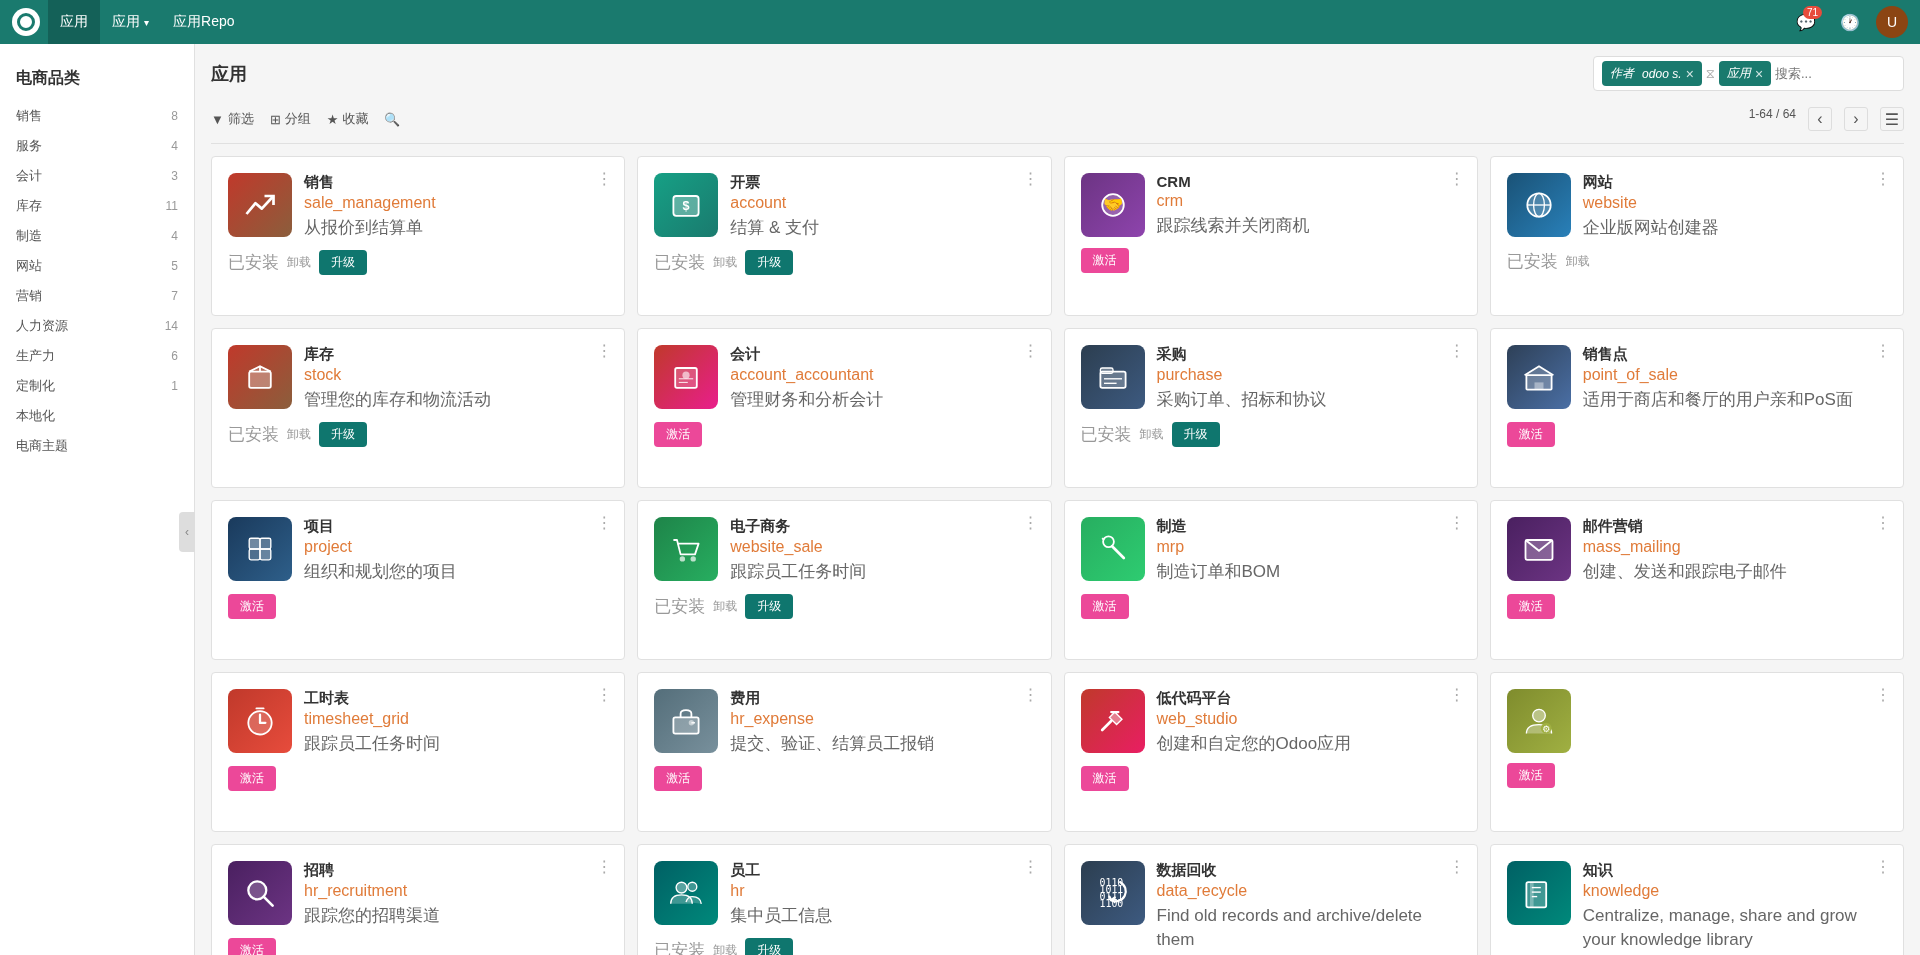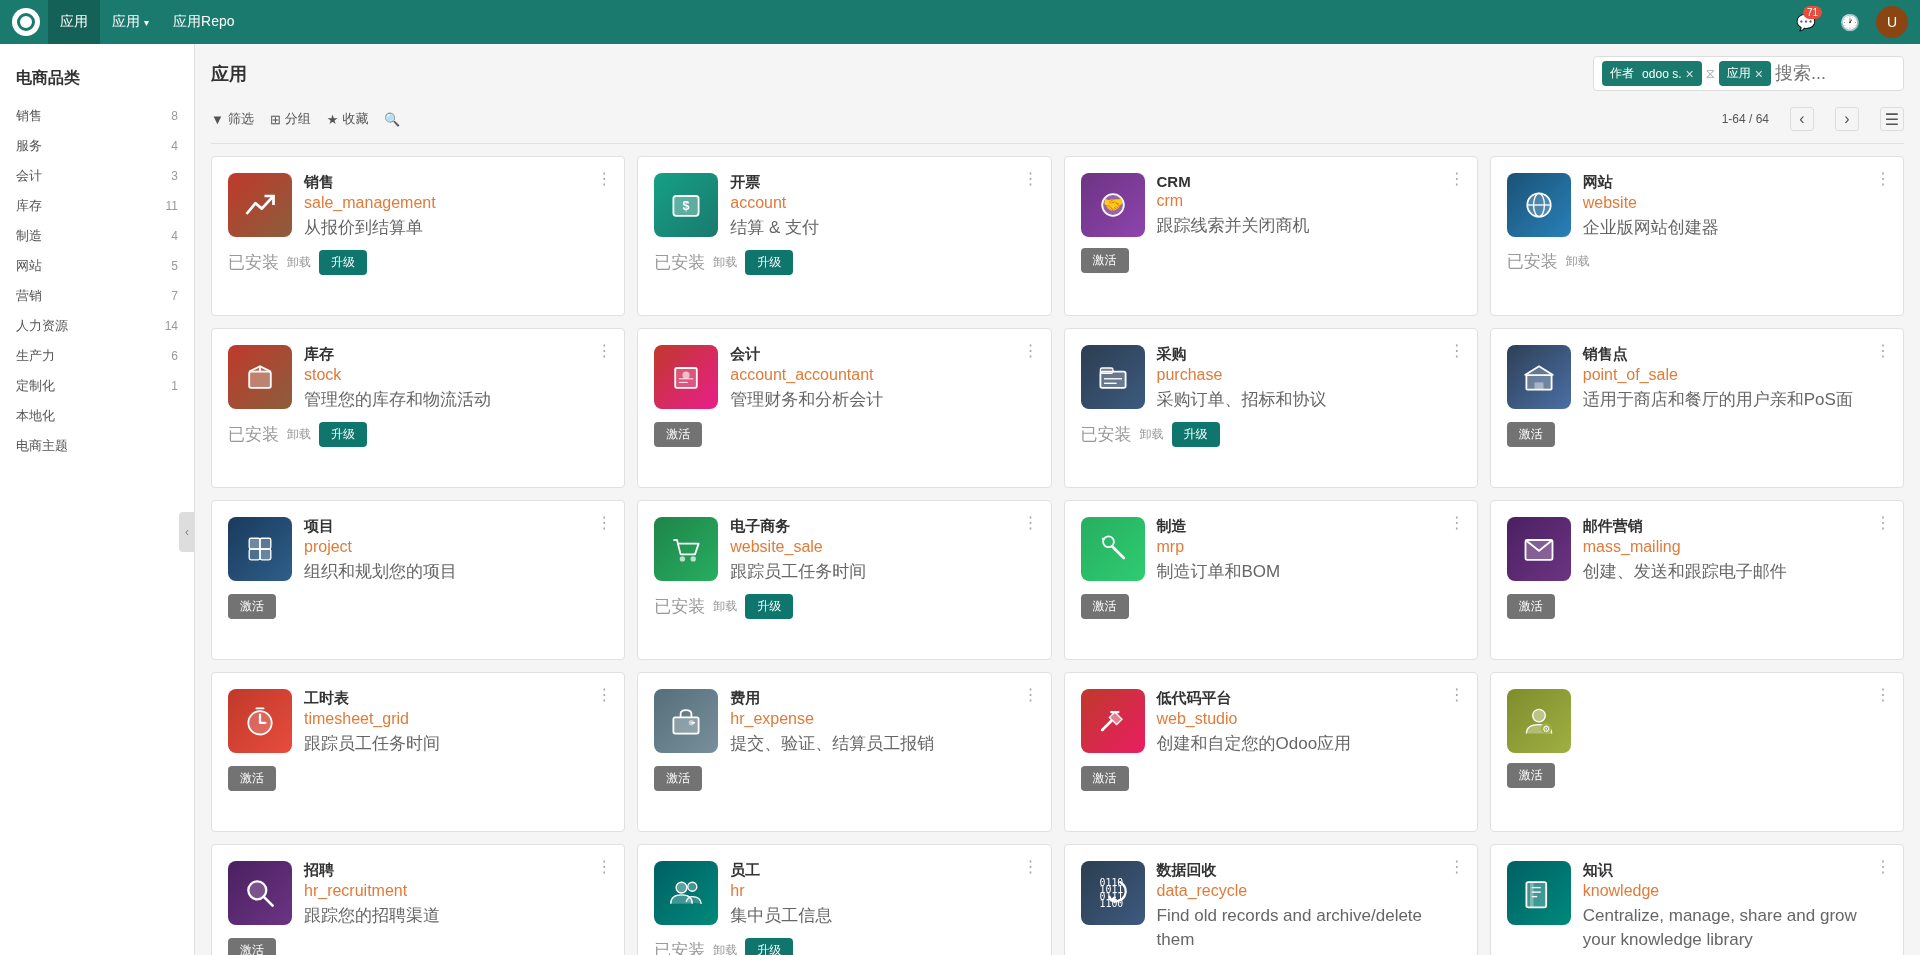--- a/index.html
+++ b/index.html
@@ -95,28 +95,28 @@
     .page-header {
       display: flex; align-items: center; justify-content: space-between;
       padding: 12px 0 8px;
       position: sticky; top: 44px; background: #f5f5f5; z-index: 50;
     }
     .page-title { font-size: 18px; font-weight: bold; color: #333; }
     .search-area { display: flex; align-items: center; gap: 8px; }
     .filter-tag {
       display: flex; align-items: center; gap: 4px;
       background: #1a7a6e; color: white;
-      border-radius: 4px; padding: 4px 8px; font-size: 12px;
+      border-radius: 4px; padding: 4px 8px; font-size: 12px; font-style: italic;
     }
     .filter-tag-remove { cursor: pointer; font-size: 14px; opacity: 0.8; }
     .filter-tag.app-tag {
       background: #1a7a6e;
     }
     .search-input {
-      border: none; background: transparent; outline: none; font-size: 18px; color: #1d4ed8;
+      border: none; background: transparent; outline: none; font-size: 13px; color: #1d4ed8;
       width: 120px;
     }
     .search-box {
       display: flex; align-items: center; gap: 4px;
       background: white; border: 1px solid #ddd; border-radius: 4px;
       padding: 4px 8px;
       flex: 1; max-width: 600px;
     }
 
     
@@ -125,21 +125,21 @@
       padding: 8px 0 12px;
       border-bottom: 1px solid #e0e0e0;
       margin-bottom: 12px;
       justify-content: space-between;
     }
     .toolbar-left { display: flex; gap: 16px; align-items: center; }
     .toolbar-btn {
       display: flex; align-items: center; gap: 4px;
       color: #555; cursor: pointer; font-size: 13px;
     }
-    .toolbar-right { font-size: 12px; color: #555; display: flex; align-items: center; gap: 21px; }
+    .toolbar-right { font-size: 12px; color: #555; display: flex; gap: 12px; }
     .nav-arrow {
       width: 24px; height: 24px; cursor: pointer; color: #555; font-size: 16px;
       display: flex; align-items: center; justify-content: center;
       border: 1px solid #ddd; border-radius: 3px;
     }
 
     
     .app-grid {
       display: grid;
       grid-template-columns: repeat(4, 1fr);
@@ -170,21 +170,21 @@
     .app-actions {
       display: flex; align-items: center; gap: 8px; margin-top: 10px;
     }
     .btn-installed { color: #999; font-size: 17px; cursor: default; }
     .btn-uninstall { color: #999; font-size: 12px; cursor: pointer; }
     .btn-upgrade {
       background: #0f766e; color: white; border: none;
       border-radius: 4px; padding: 4px 12px; font-size: 12px; cursor: pointer;
     }
     .btn-activate {
-      background: #737373; color: white; border: none;
+      background: #ec4899; color: white; border: none;
       border-radius: 4px; padding: 4px 12px; font-size: 12px; cursor: pointer;
     }
     .btn-module-info { color: #555; font-size: 16px; cursor: pointer; }
 
     
     .icon-brown { background: linear-gradient(135deg, #c0392b, #8B5E3C); }
     .icon-teal { background: linear-gradient(135deg, #16a085, #1a7a6e); }
     .icon-purple { background: linear-gradient(135deg, #6c3483, #8e44ad); }
     .icon-dark-teal { background: linear-gradient(135deg, #1a5276, #2980b9); }
     .icon-pink { background: linear-gradient(135deg, #c0392b, #e91e8c); }

